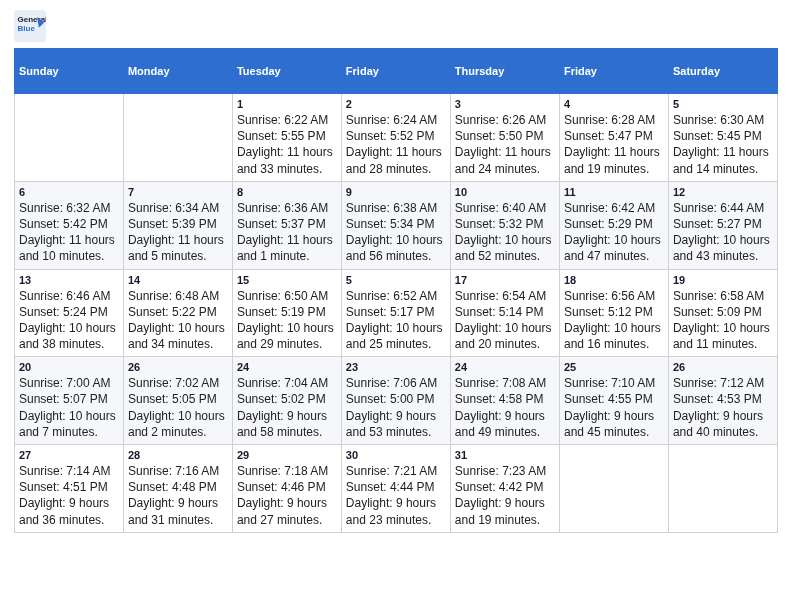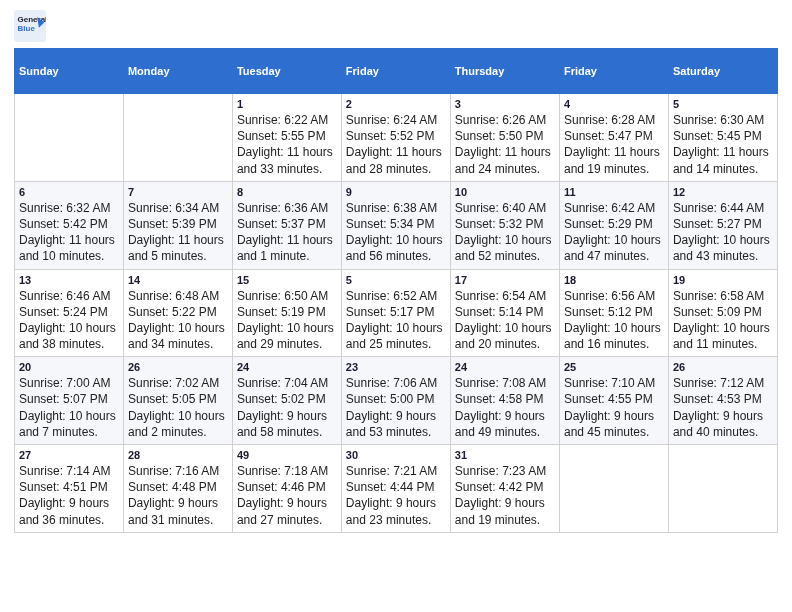--- a/index.html
+++ b/index.html
@@ -237,21 +237,21 @@
         <tr>
           <td>
             <div class="day-num">27</div>
             <div class="day-info">Sunrise: 7:14 AM<br>Sunset: 4:51 PM<br>Daylight: 9 hours and 36 minutes.</div>
           </td>
           <td>
             <div class="day-num">28</div>
             <div class="day-info">Sunrise: 7:16 AM<br>Sunset: 4:48 PM<br>Daylight: 9 hours and 31 minutes.</div>
           </td>
           <td>
-            <div class="day-num">49</div>
+            <div class="day-num">29</div>
             <div class="day-info">Sunrise: 7:18 AM<br>Sunset: 4:46 PM<br>Daylight: 9 hours and 27 minutes.</div>
           </td>
           <td>
             <div class="day-num">30</div>
             <div class="day-info">Sunrise: 7:21 AM<br>Sunset: 4:44 PM<br>Daylight: 9 hours and 23 minutes.</div>
           </td>
           <td>
             <div class="day-num">31</div>
             <div class="day-info">Sunrise: 7:23 AM<br>Sunset: 4:42 PM<br>Daylight: 9 hours and 19 minutes.</div>
           </td>

